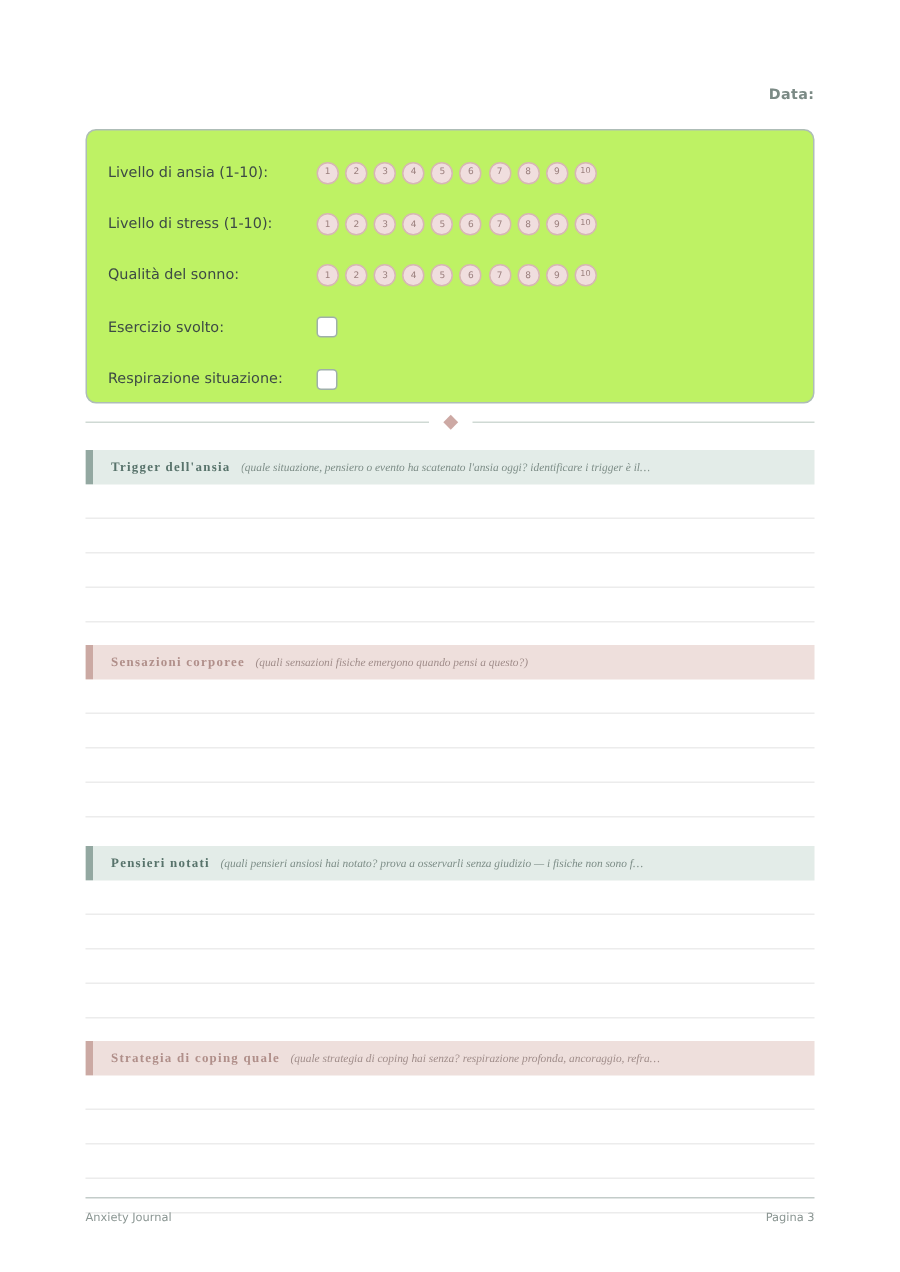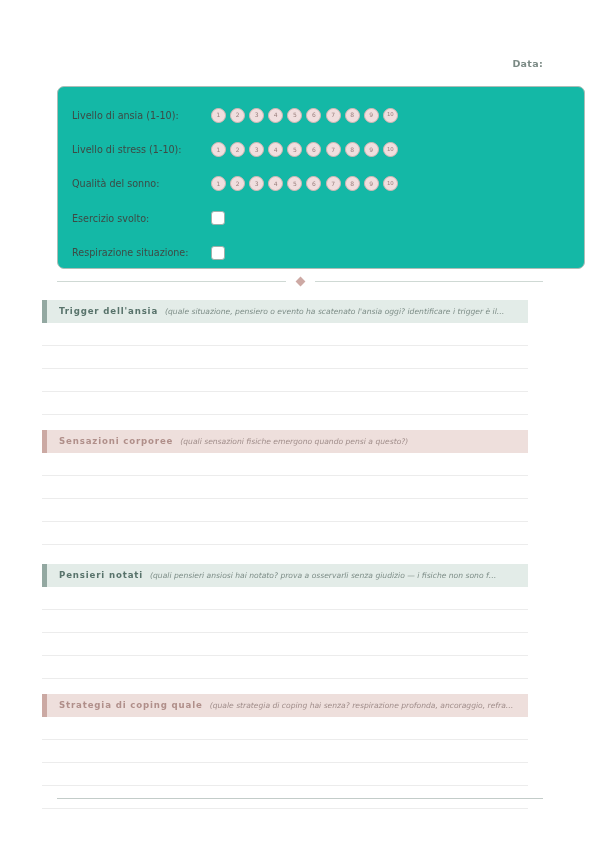--- a/index.html
+++ b/index.html
@@ -47,24 +47,24 @@
     margin-left: 19px;
     border-bottom: 1px solid #b9c5c0;
     height: 13px;
   }
 
   
   .metrics-box {
     position: absolute;
     left: 57px;
     top: 86px;
-    width: 528px;
+    width: 486px;
     height: 183px;
     box-sizing: border-box;
-    background: #14b8a6;
+    background: #bef264;
     border: 1px solid #aebdb7;
     border-radius: 7px;
     padding: 11px 0 0 0;
   }
   .metric-row {
     height: 34.4px;
     display: flex;
     align-items: center;
     padding-left: 14px;
   }
@@ -124,22 +124,23 @@
     height: 7px;
     background: #cda9a4;
     transform: rotate(45deg);
     margin: 0 11px;
     flex: none;
   }
 
   
   .section {
     position: absolute;
-    left: 42px;
-    width: 486px;
+    left: 57px;
+    width: 486px;
+    font-family: Liberation Serif, serif;
   }
   .section-header {
     position: relative;
     height: 23px;
     display: flex;
     align-items: center;
     padding-left: 17px;
     box-sizing: border-box;
     overflow: hidden;
     white-space: nowrap;
@@ -332,14 +333,18 @@
     </div>
     <div class="lines">
       <div class="write-line"></div>
       <div class="write-line"></div>
       <div class="write-line"></div>
       <div class="write-line"></div>
     </div>
   </div>
 
   <div class="footer-rule"></div>
+  <div class="footer">
+    <span>Anxiety Journal</span>
+    <span>Pagina 3</span>
+  </div>
 
 </div>
 
 </body></html>

